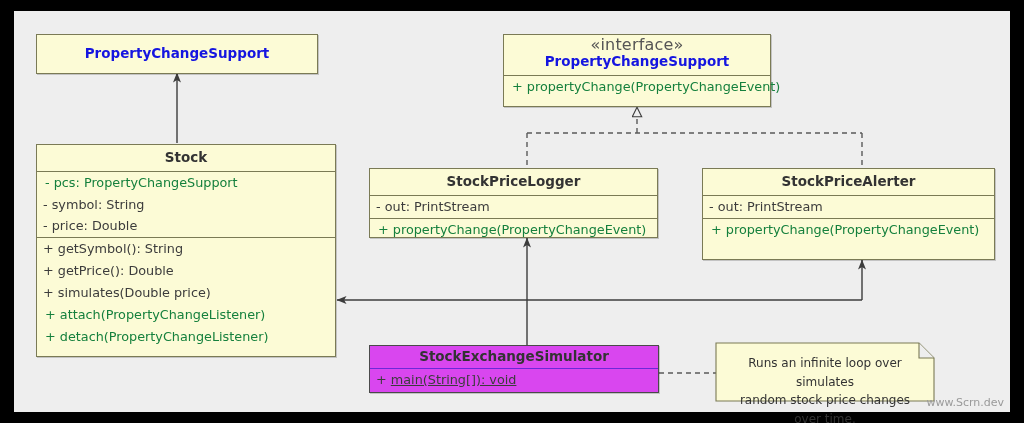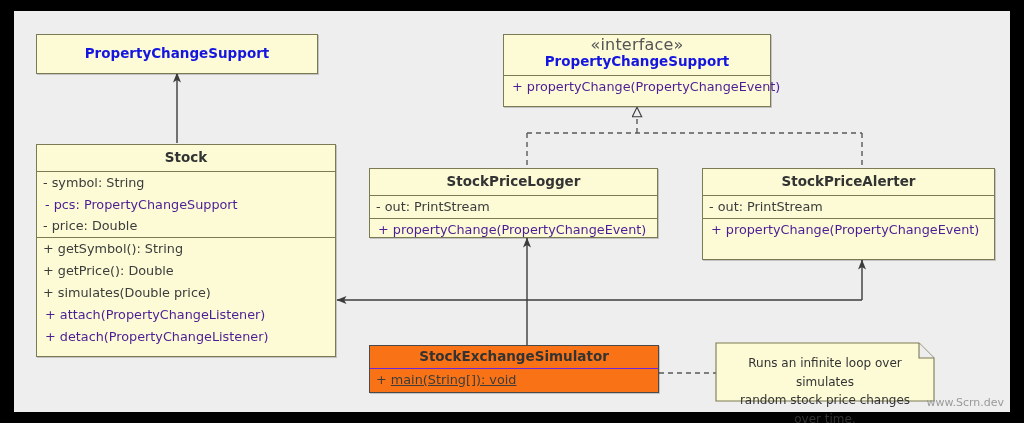--- a/index.html
+++ b/index.html
@@ -23,21 +23,21 @@
   }
   
   .uml-class {
     position: absolute;
     border: 1px solid #7a7a55;
     background: #fcfbd6;
     box-sizing: border-box;
     box-shadow: 1px 1px 0 rgba(0,0,0,0.18);
   }
   .uml-class.white-bg {
-    background: #f97316;
+    background: #d946ef;
     border: 1px solid #4a4a4a;
   }
   .uml-header {
     text-align: center;
     font-weight: bold;
     font-size: 13.5px;
     color: #333333;
     padding: 5px 6px 5px 6px;
     line-height: 1.15;
   }
@@ -59,21 +59,21 @@
     border-top: 1px solid #6d28d9;
   }
   .uml-row {
     font-size: 12.8px;
     color: #3c3c3c;
     padding: 3px 5px 3px 6px;
     white-space: nowrap;
     line-height: 1.25;
   }
   .uml-row.ref {
-    color: #4c1d95;
+    color: #15803d;
     padding-left: 8px;
   }
   .uml-row .static-member {
     text-decoration: underline;
   }
   
   .uml-note {
     position: absolute;
     background: #fcfbd6;
     box-sizing: border-box;
@@ -157,22 +157,22 @@
       <span>PropertyChangeSupport</span>
     </div>
     <div class="uml-compartment">
       <div class="uml-row ref">+ propertyChange(PropertyChangeEvent)</div>
     </div>
   </div>
 
   <div class="uml-class" style="left:22px; top:133px; width:300px; height:213px;">
     <div class="uml-header">Stock</div>
     <div class="uml-compartment">
+      <div class="uml-row ref">- pcs: PropertyChangeSupport</div>
       <div class="uml-row">- symbol: String</div>
-      <div class="uml-row ref">- pcs: PropertyChangeSupport</div>
       <div class="uml-row">- price: Double</div>
     </div>
     <div class="uml-compartment">
       <div class="uml-row">+ getSymbol(): String</div>
       <div class="uml-row">+ getPrice(): Double</div>
       <div class="uml-row">+ simulates(Double price)</div>
       <div class="uml-row ref">+ attach(PropertyChangeListener)</div>
       <div class="uml-row ref">+ detach(PropertyChangeListener)</div>
     </div>
   </div>

